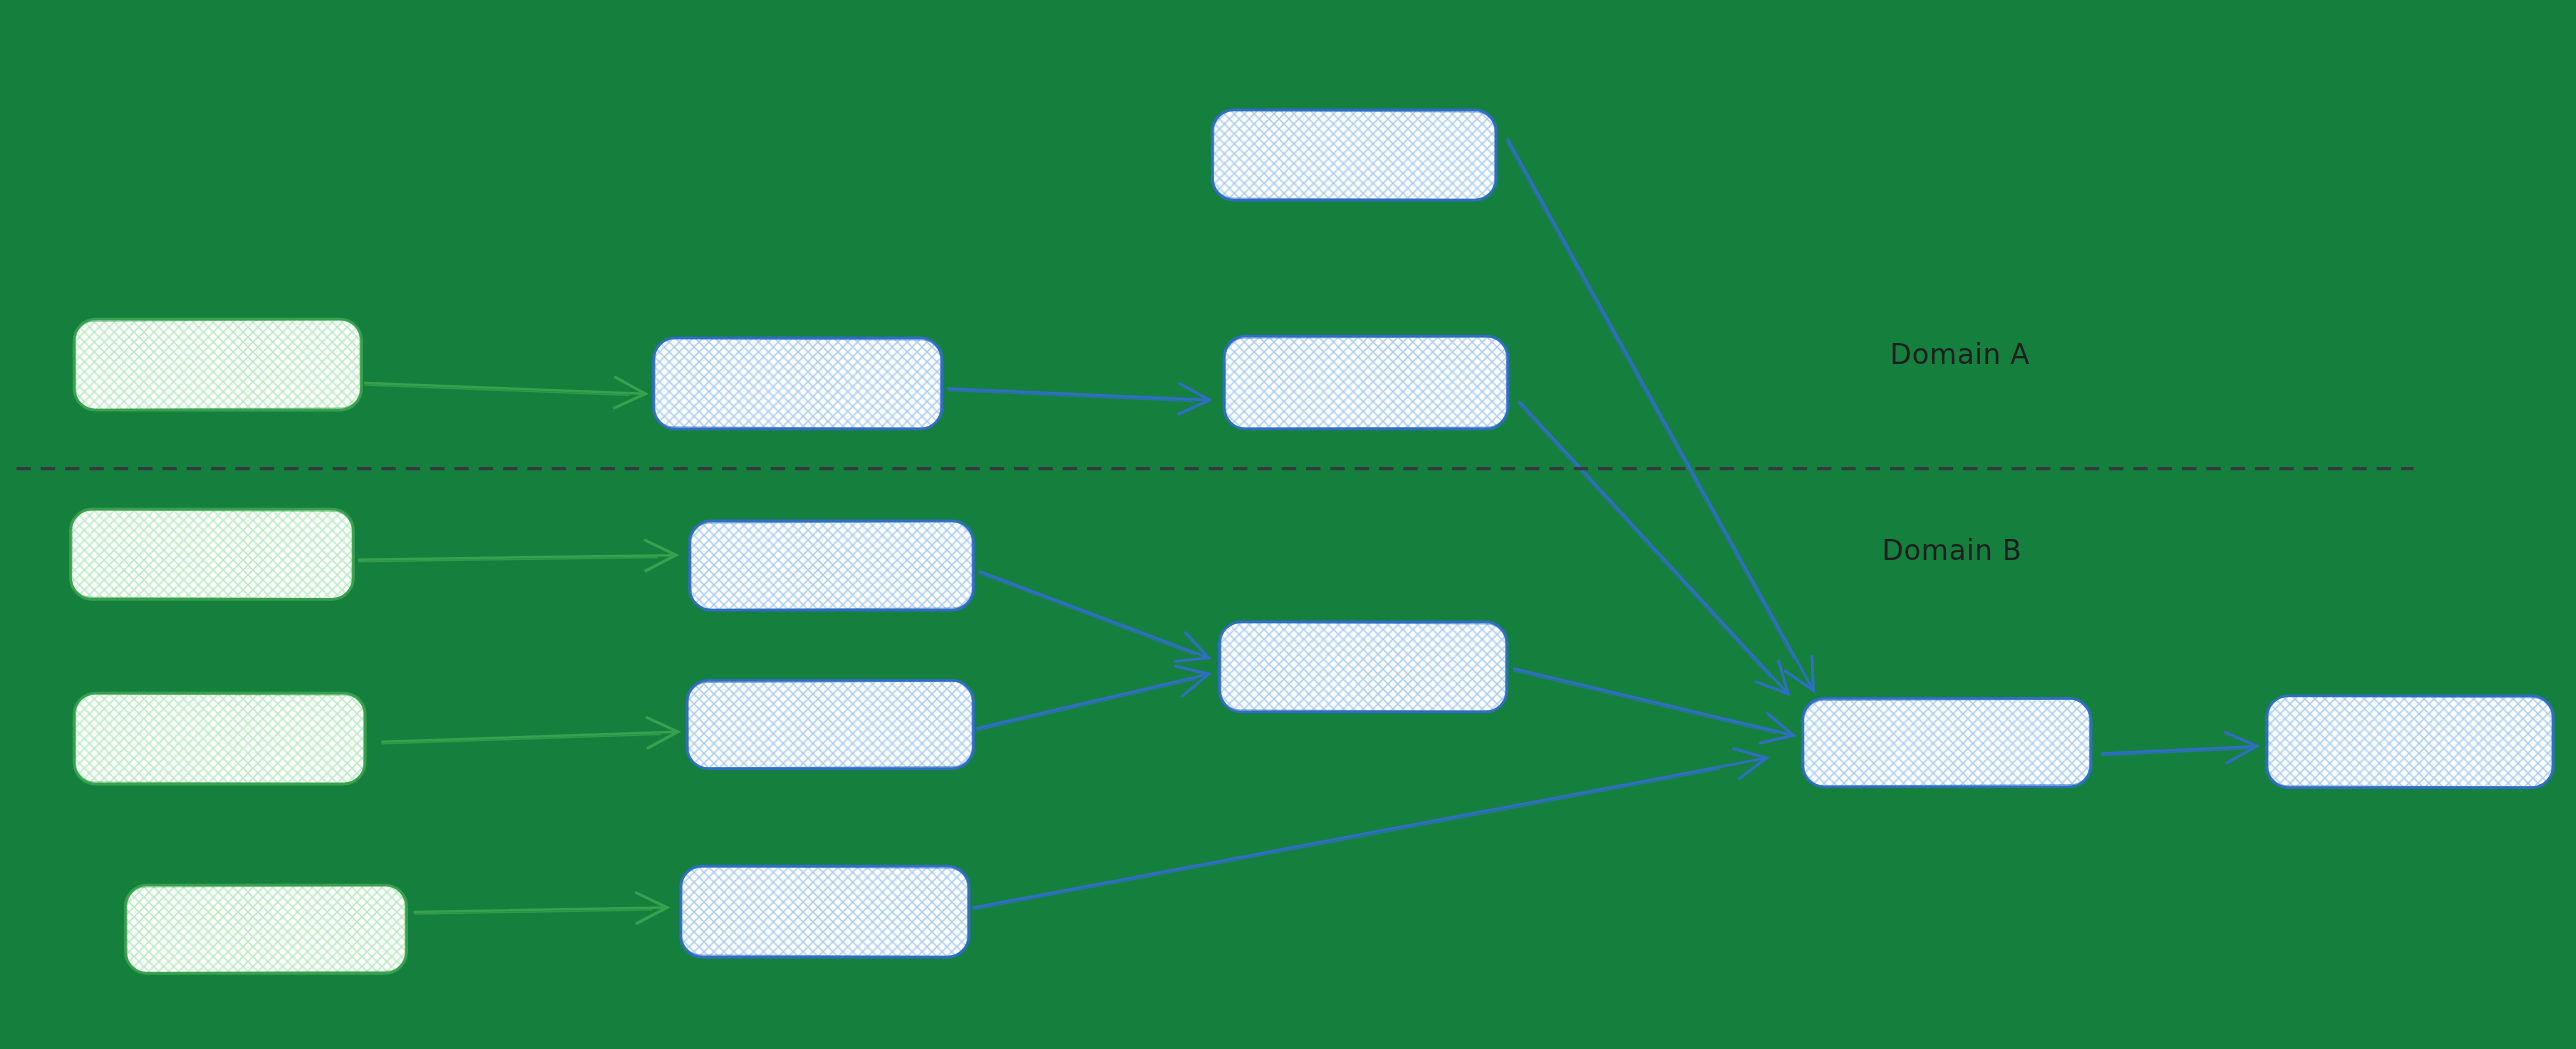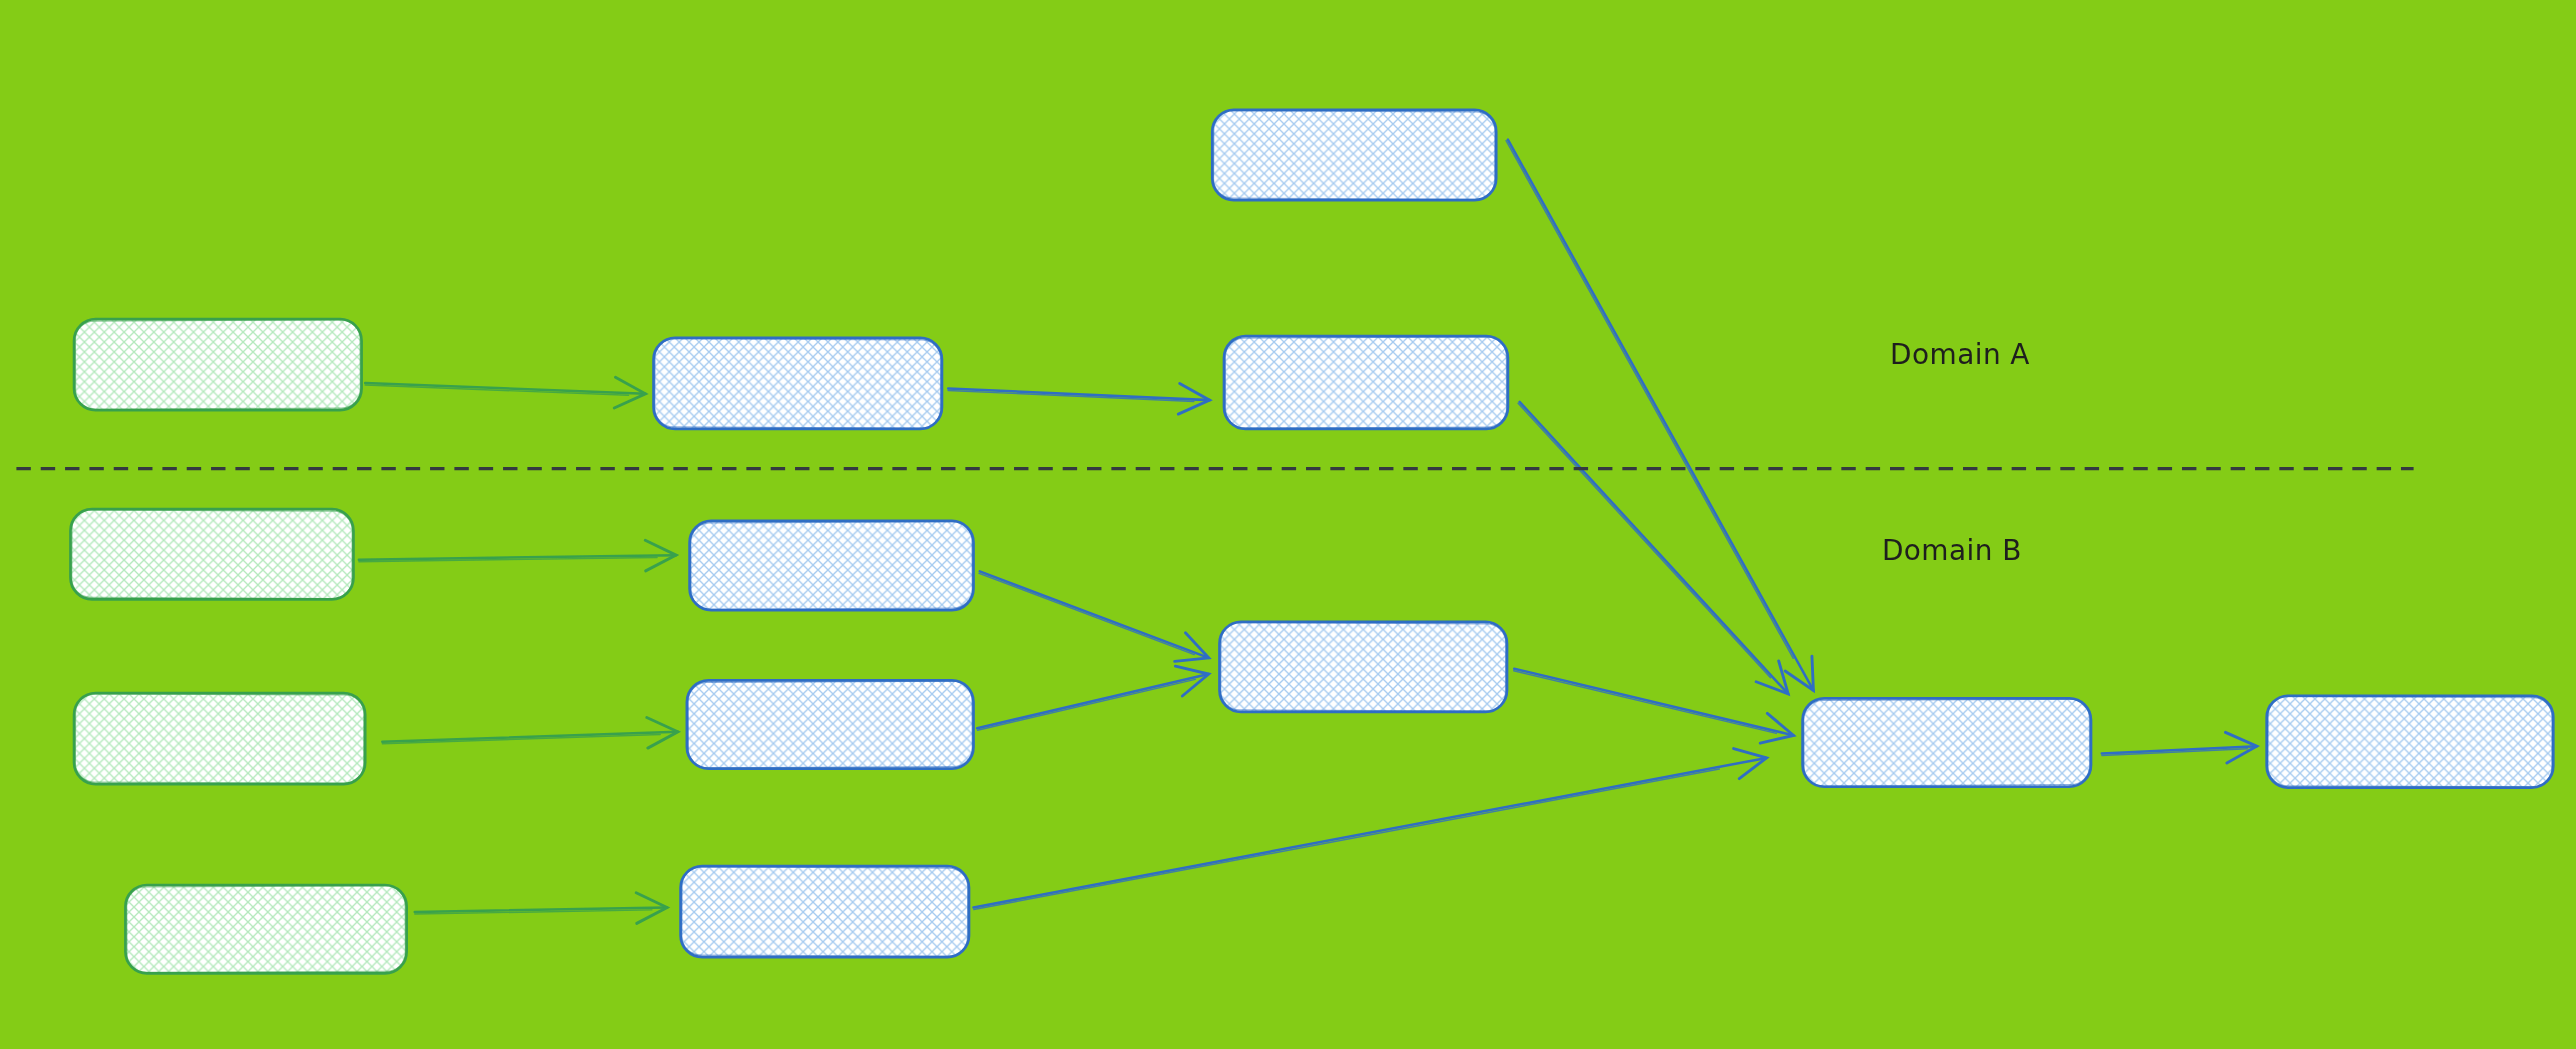--- a/index.html
+++ b/index.html
@@ -8,21 +8,21 @@
     background: #ffffff;
     width: 2576px;
     height: 1049px;
     overflow: hidden;
     font-family: "DejaVu Sans", sans-serif;
   }
   .stage {
     position: relative;
     width: 2576px;
     height: 1049px;
-    background: #84cc16;
+    background: #15803d;
   }
   svg { display: block; }
   .domain-label {
     font-family: "DejaVu Sans", sans-serif;
     font-size: 31px;
     letter-spacing: 0.5px;
     font-weight: 400;
   }
   .node-rect { stroke-linejoin: round; }
   .edge-line { stroke-linecap: round; }

